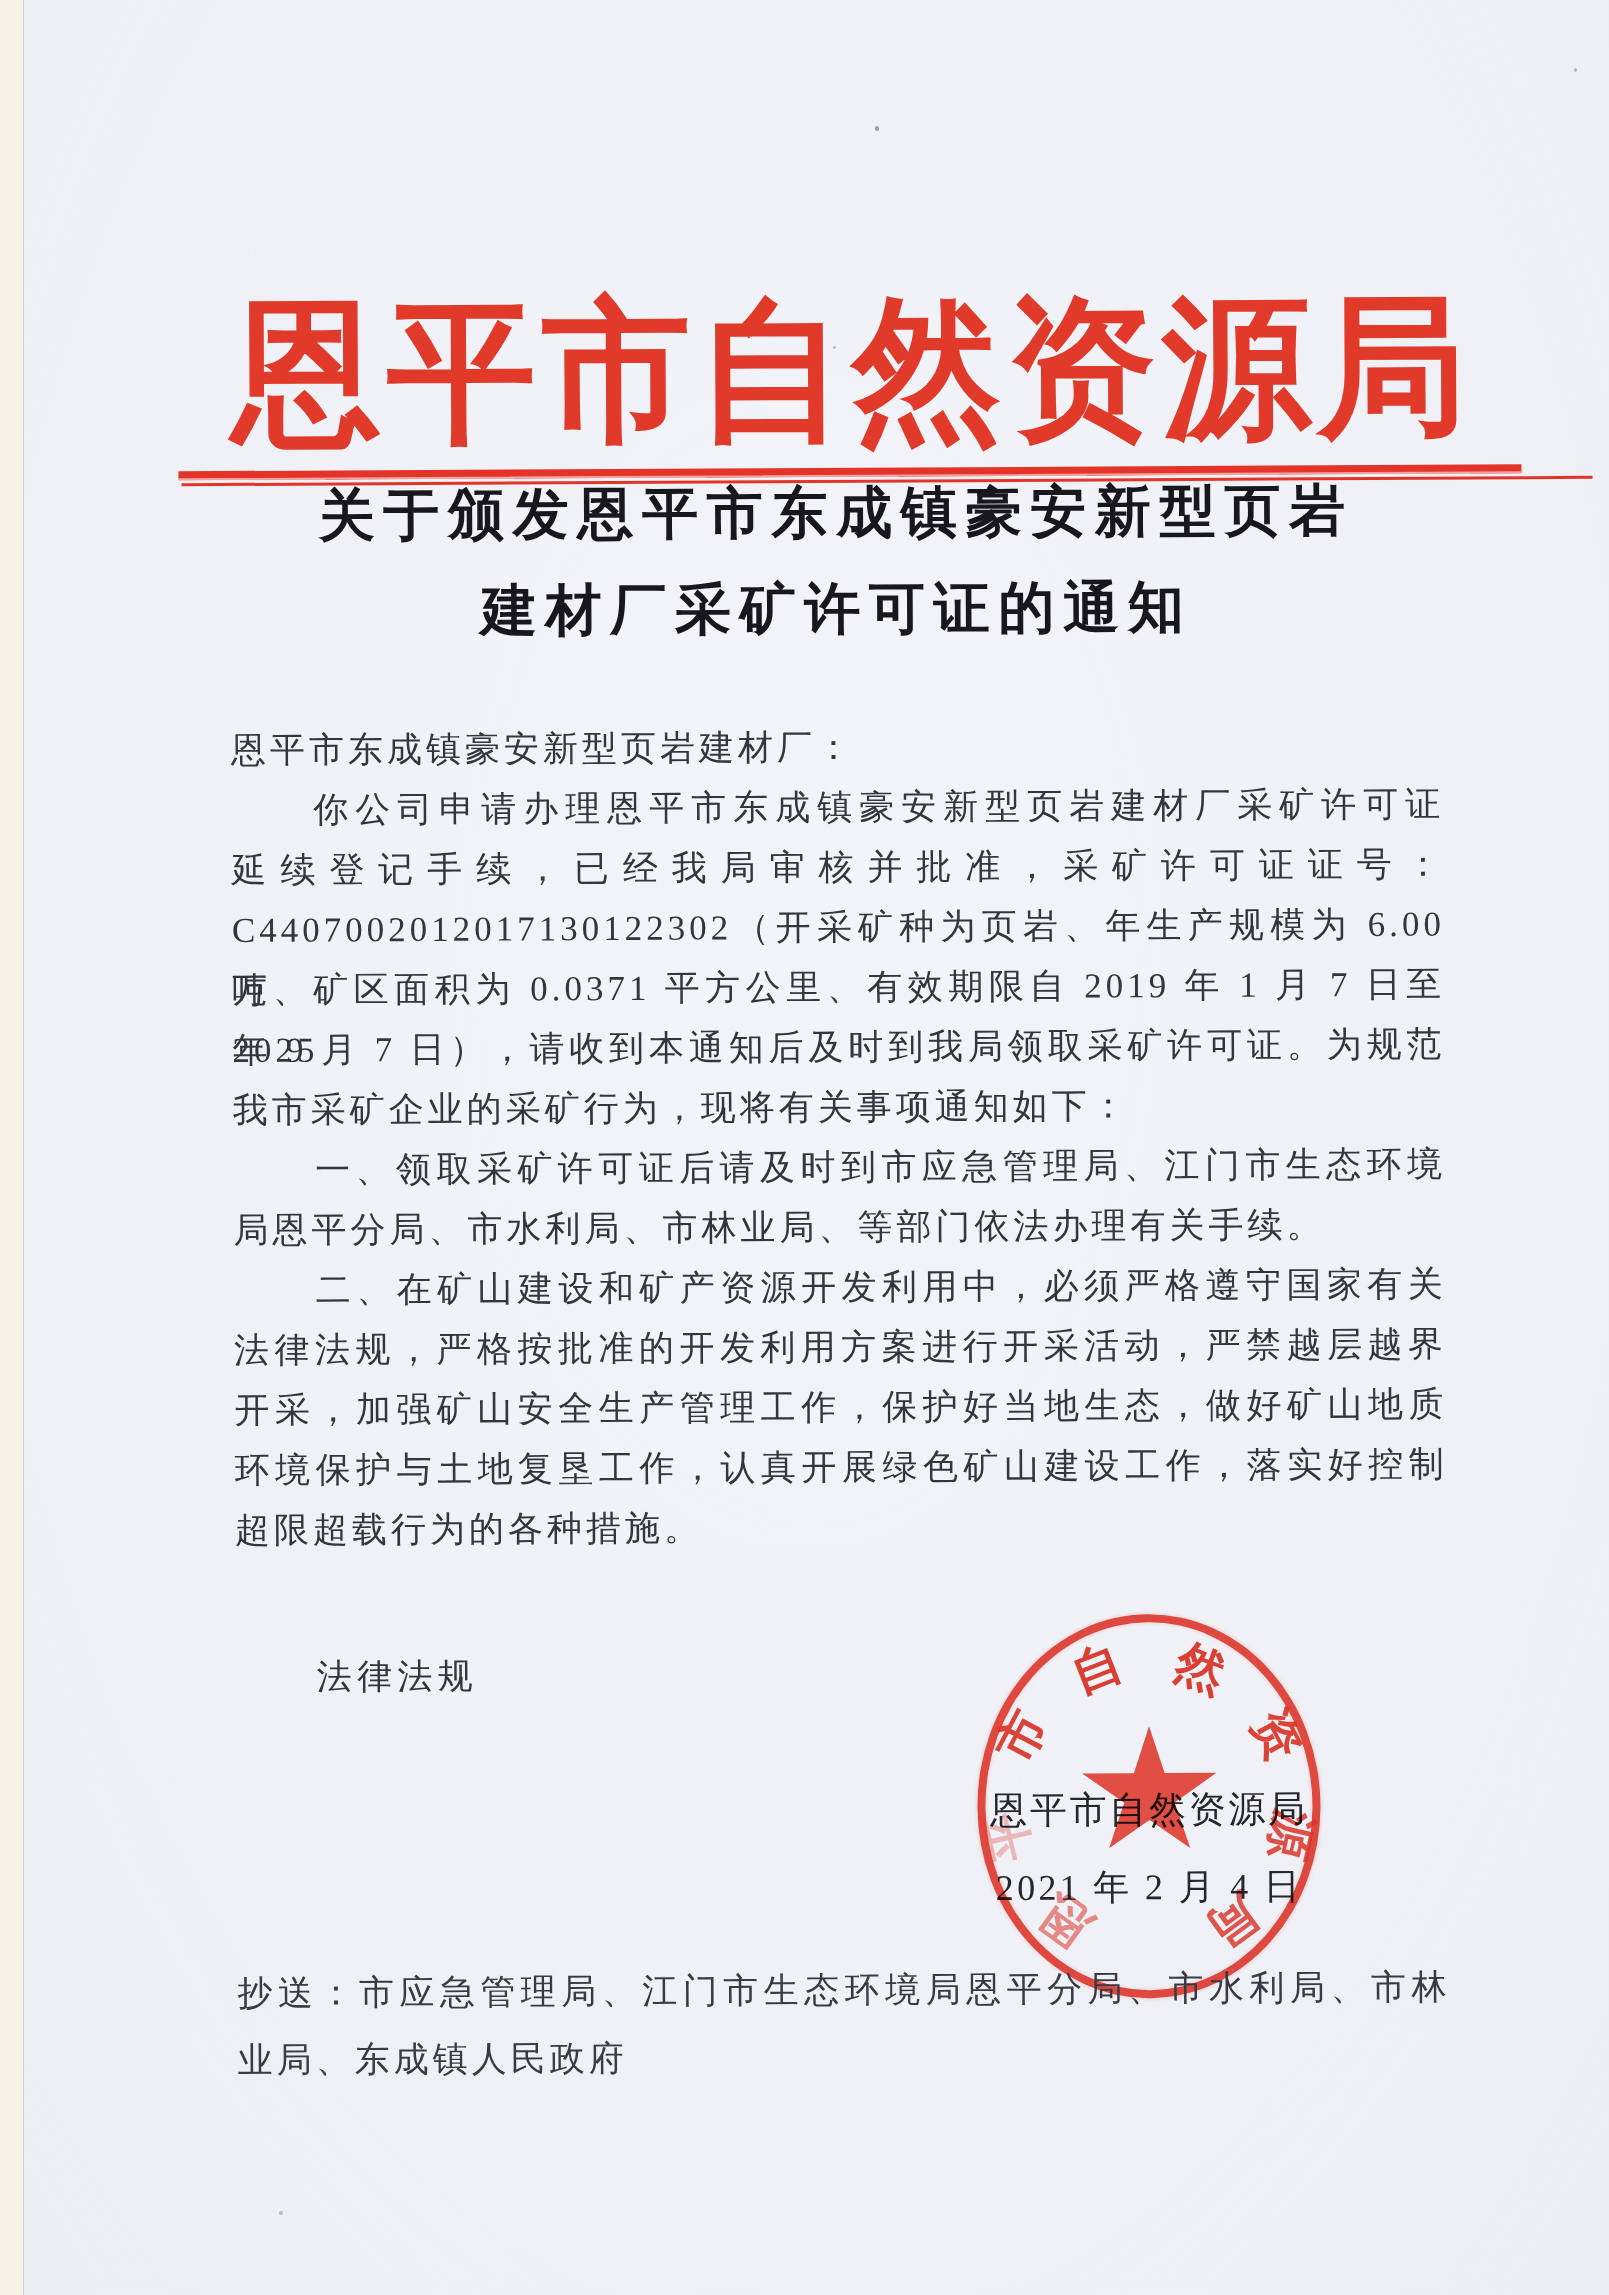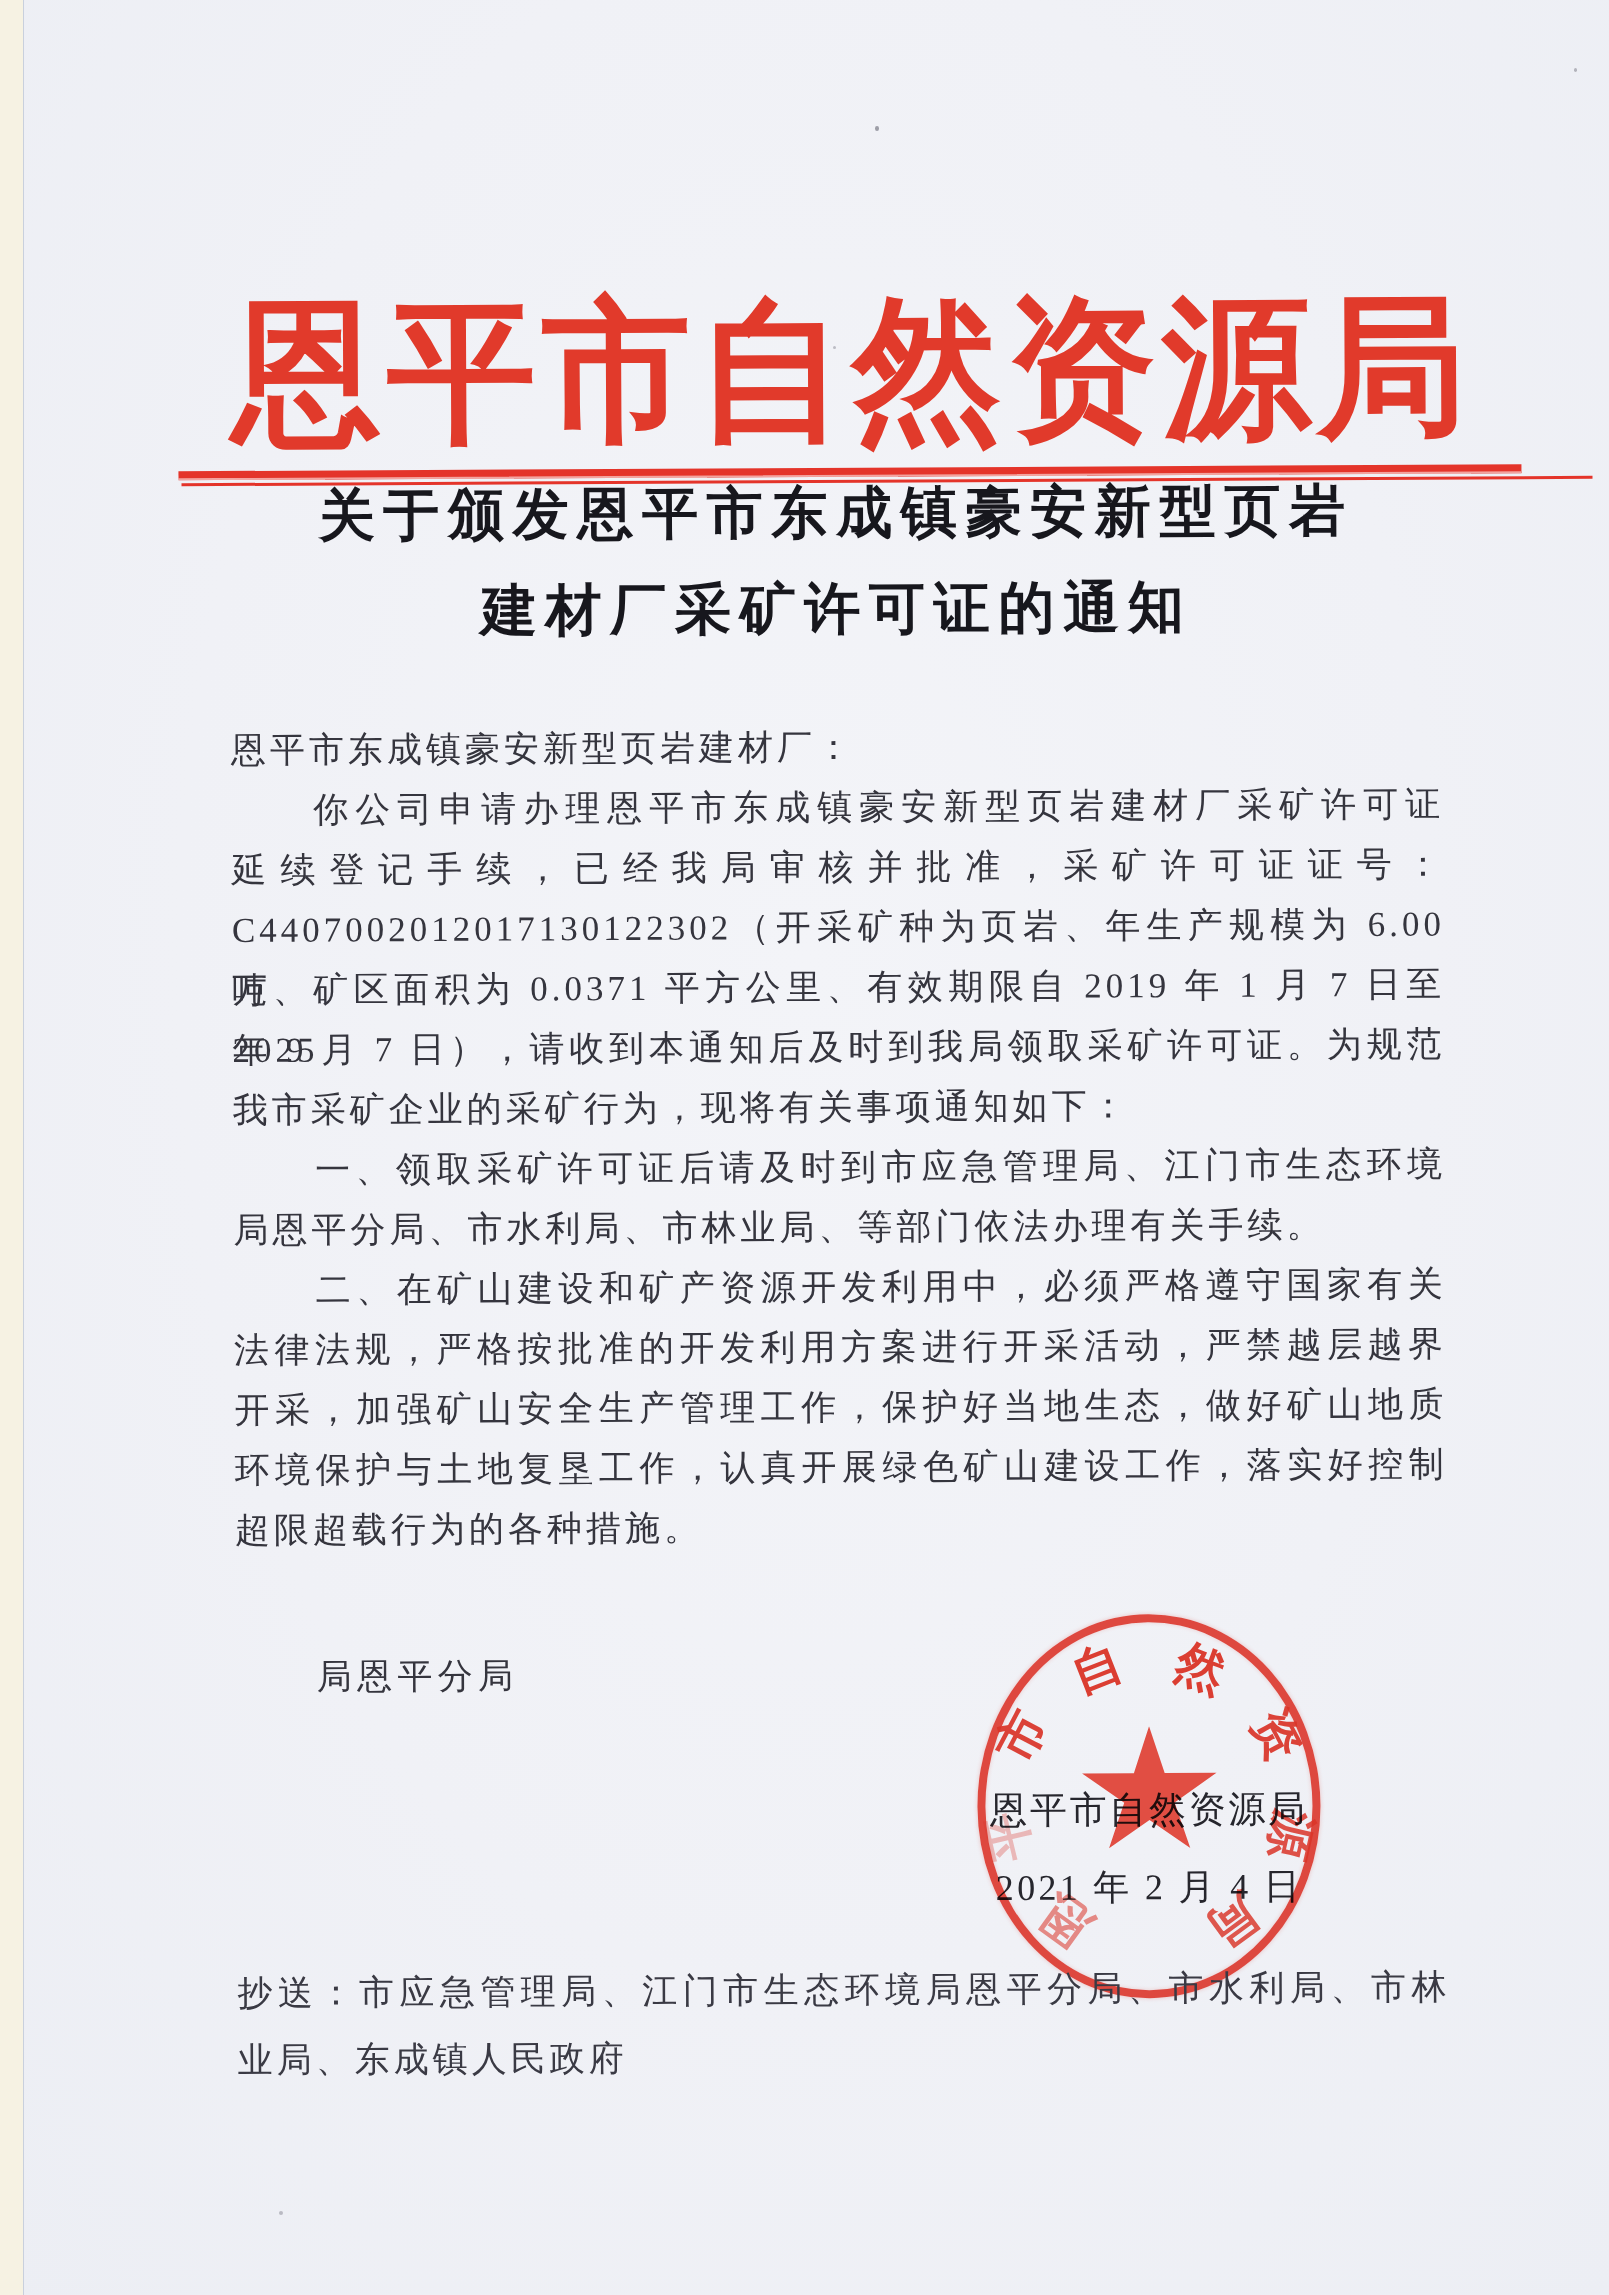--- a/index.html
+++ b/index.html
@@ -157,21 +157,21 @@
       <div class="bline">我市采矿企业的采矿行为，现将有关事项通知如下：</div>
       <div class="bline j ind">一、领取采矿许可证后请及时到市应急管理局、江门市生态环境</div>
       <div class="bline">局恩平分局、市水利局、市林业局、等部门依法办理有关手续。</div>
       <div class="bline j ind">二、在矿山建设和矿产资源开发利用中，必须严格遵守国家有关</div>
       <div class="bline j">法律法规，严格按批准的开发利用方案进行开采活动，严禁越层越界</div>
       <div class="bline j">开采，加强矿山安全生产管理工作，保护好当地生态，做好矿山地质</div>
       <div class="bline j">环境保护与土地复垦工作，认真开展绿色矿山建设工作，落实好控制</div>
       <div class="bline">超限超载行为的各种措施。</div>
     </div>
 
-    <div id="closing">局恩平分局</div>
+    <div id="closing">法律法规</div>
 
     <div id="sig-agency">恩平市自然资源局</div>
     <div id="sig-date">2021 年 2 月 4 日</div>
 
     <div id="stamp">
       <div id="stamp-ring"></div>
       <div id="stamp-arc">
         <span>恩</span>
         <span>平</span>
         <span>市</span>

